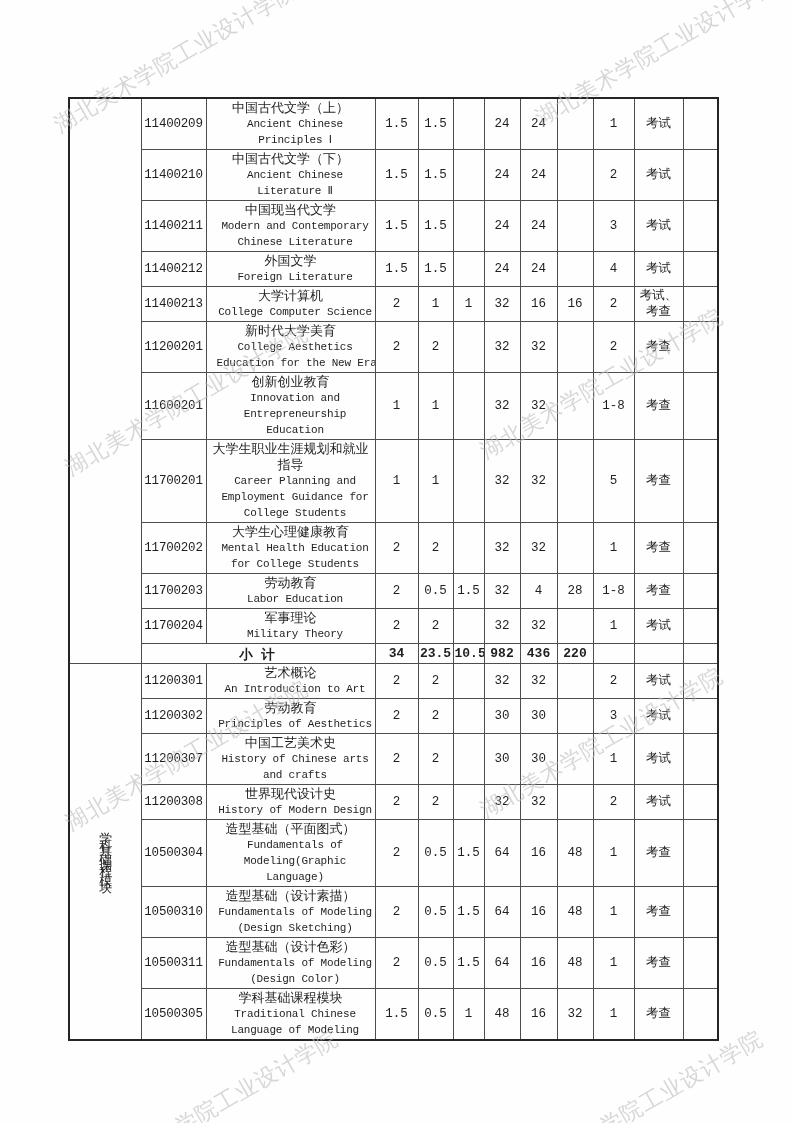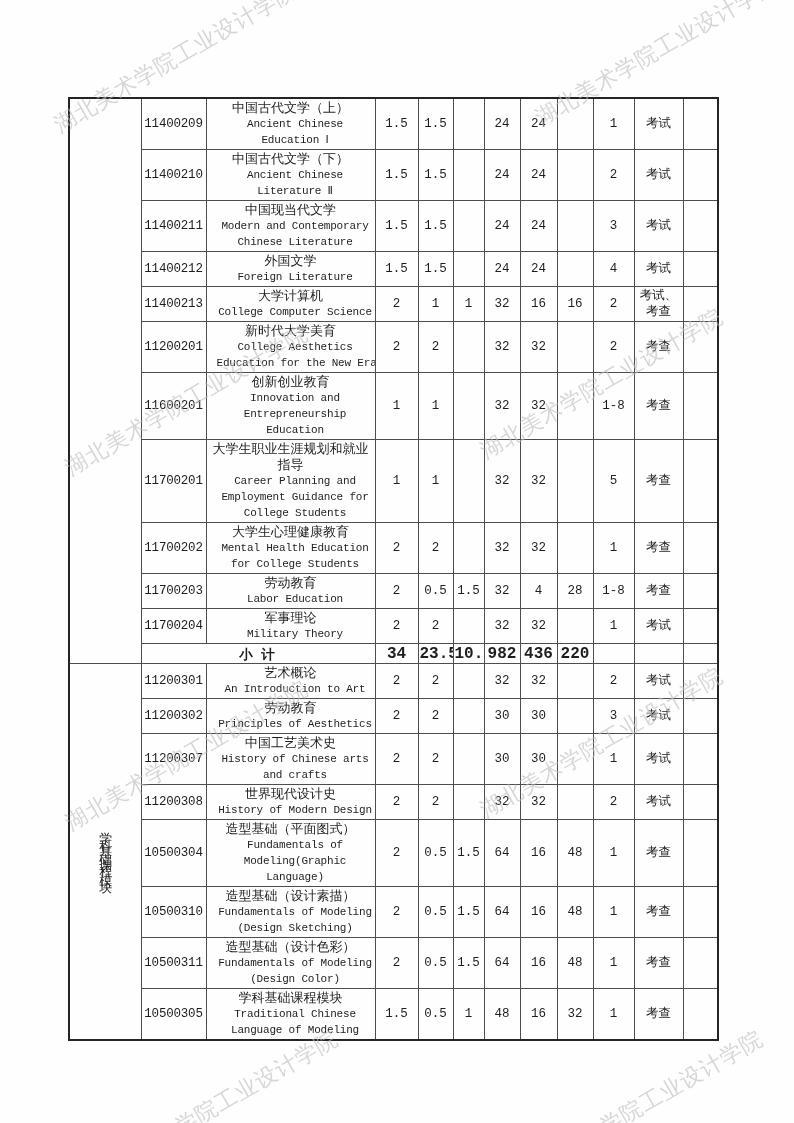--- a/index.html
+++ b/index.html
@@ -45,21 +45,21 @@
   .zh-line{display:block;font-size:13px;line-height:16px;font-family:"DejaVu Sans",sans-serif;}
   .en-line{display:block;font-size:11px;line-height:16px;letter-spacing:-0.2px;white-space:nowrap;margin-left:9px;}
   td.exam-cell{font-size:12.5px;line-height:15px;font-family:Liberation Mono, monospace;}
   td.group-cell{vertical-align:middle;text-align:center;}
   .vertical-label{
     display:inline-block;
     writing-mode:vertical-lr;text-orientation:upright;
     font-size:13px;letter-spacing:7px;line-height:18px;
     font-family:"DejaVu Sans",sans-serif;
   }
-  tr.subtotal-row td{font-weight:bold;font-size:16px;height:17px;}
+  tr.subtotal-row td{font-weight:bold;font-size:13px;height:17px;}
   tr.subtotal-row td.subtotal-label{
     font-size:13.5px;letter-spacing:2px;
     font-family:"DejaVu Sans",sans-serif;
     margin-top:18px;
   }
 </style>
 </head>
 <body>
 
 <div id="page">
@@ -90,21 +90,21 @@
         <col style="width:49px">
         <col style="width:35px">
     </colgroup>
     <tbody>
         <tr>
           <td class="group-cell" rowspan="12"><div class="vertical-label"></div></td>
           <td class="code-cell">11400209</td>
           <td class="name-cell">
             <span class="zh-line">中国古代文学（上）</span>
             <span class="en-line">Ancient Chinese</span>
-            <span class="en-line">Education Ⅰ</span>
+            <span class="en-line">Principles Ⅰ</span>
           </td>
           <td class="num-cell">1.5</td>
           <td class="num-cell">1.5</td>
           <td class="num-cell"></td>
           <td class="num-cell">24</td>
           <td class="num-cell">24</td>
           <td class="num-cell"></td>
           <td class="num-cell">1</td>
           <td class="exam-cell">考试</td>
           <td class="num-cell"></td>

